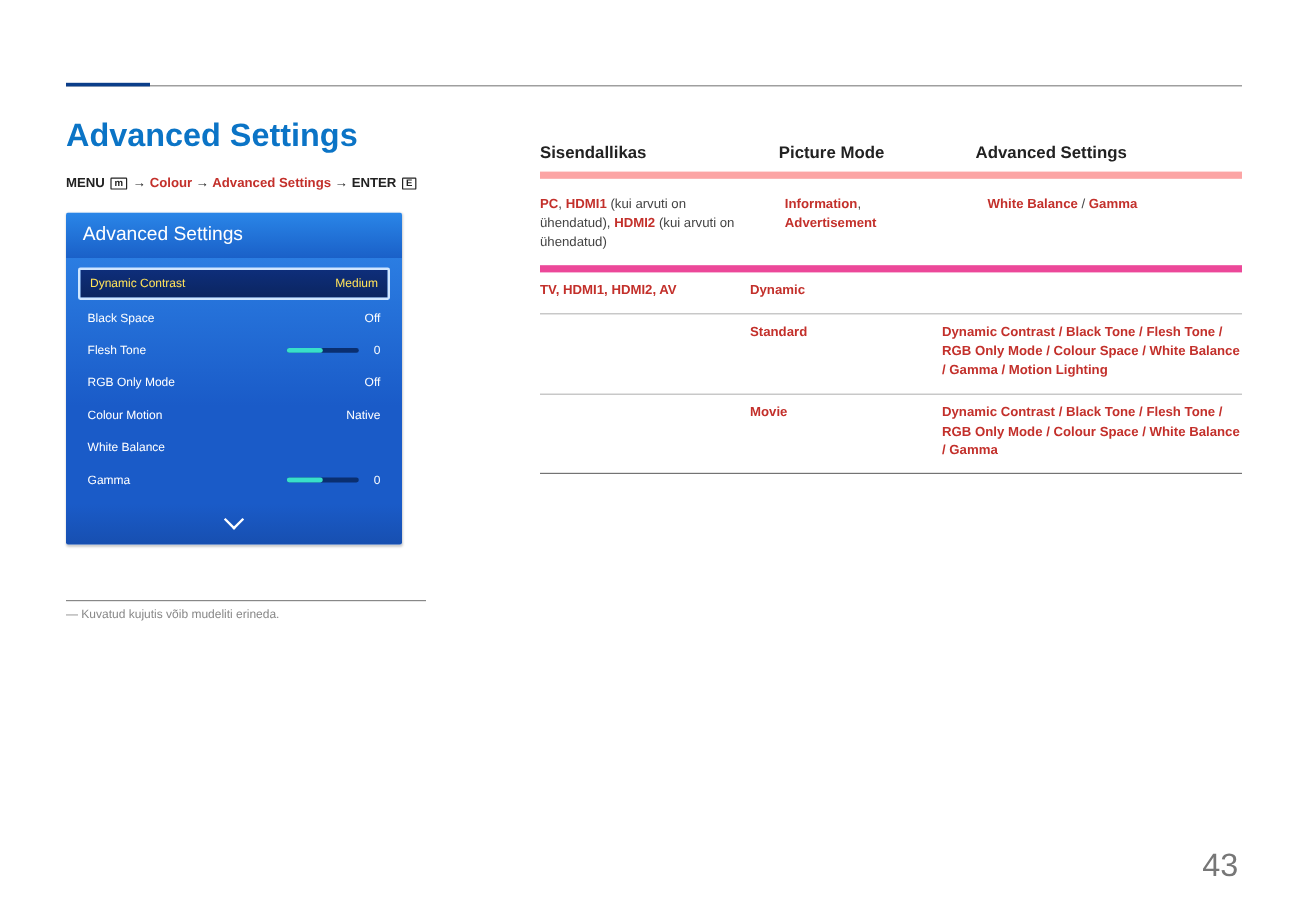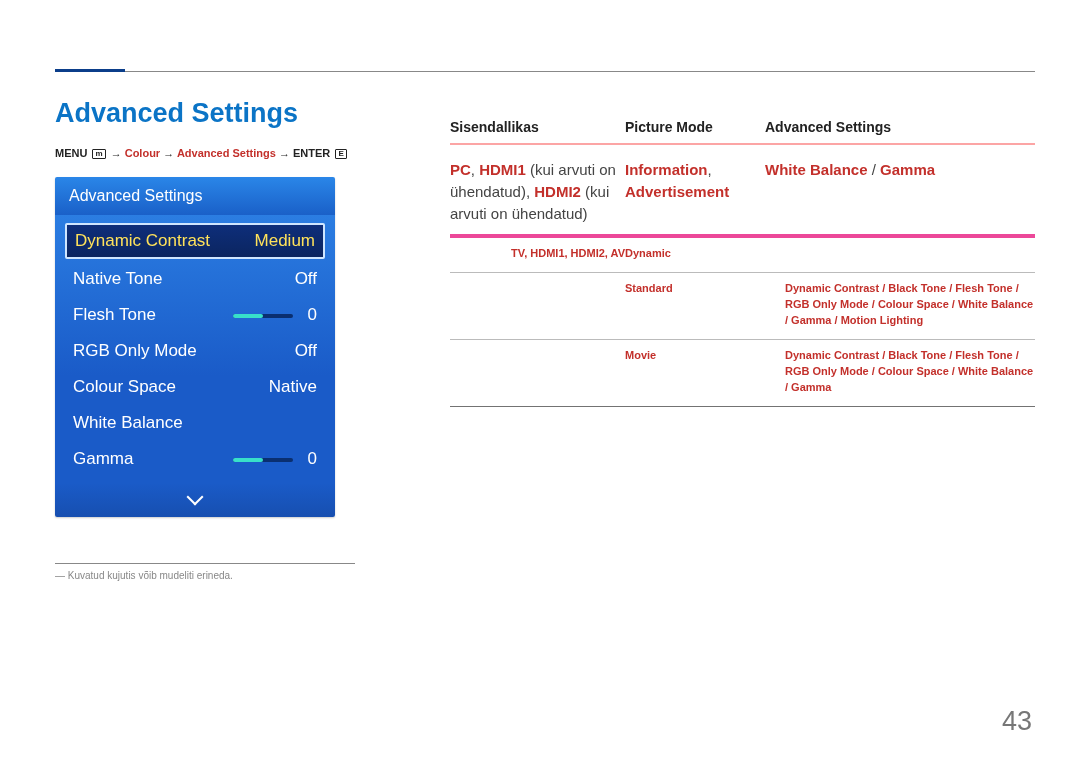--- a/index.html
+++ b/index.html
@@ -75,21 +75,21 @@
   }
   .osd-body {
     background: linear-gradient(#2b7de2, #1a5bc8 60%, #1a5bc8);
     padding: 8px 10px 4px 10px;
   }
   .osd-row {
     display: flex;
     justify-content: space-between;
     align-items: center;
     color: #fff;
-    font-size: 17px;
+    font-size: 10px;
     padding: 6px 8px;
     margin-bottom: 4px;
     border-radius: 2px;
   }
   .osd-row.selected {
     background: linear-gradient(#0e2e7a, #0b2560);
     border: 2px solid #cfe6ff;
     color: #ffe25a;
   }
   .osd-row.selected .label { color: #ffe25a; }
@@ -137,54 +137,56 @@
     color: #888;
     margin-top: 6px;
   }
   
   .right {
     margin-left: 95px;
     width: 595px;
   }
   .cmp-header {
     display: flex;
-    border-bottom: 2px solid #fca5a5;
+    border-bottom: 6px solid #fca5a5;
     padding-bottom: 8px;
     margin-bottom: 6px;
+    gap: 24px;
   }
   .cmp-header div {
     font-weight: 700;
     font-size: 14px;
     color: #222;
   }
   .col-src { width: 175px; }
   .col-pm { width: 140px; }
   .col-adv { flex: 1; }
   .cmp-row {
     display: flex;
-    border-bottom: 4px solid #ec4899;
+    border-bottom: 6px solid #ec4899;
     padding: 8px 0 10px 0;
-    font-size: 15px;
+    font-size: 11px;
     line-height: 1.45;
+    gap: 29px;
   }
   .cmp-row:last-child { border-bottom: 1px solid #bbb; }
   .cmp-row .col-src { width: 175px; padding-right: 8px;}
   .cmp-row .col-pm { width: 140px; padding-right: 8px;}
   .cmp-row .col-adv { flex: 1; }
   .red { color: #c3302b; font-weight: 700; }
   .red-thin { color: #c3302b; }
   .plain { color: #444; }
   .subrow {
     display: flex;
     padding: 8px 0 10px 0;
     border-bottom: 1px solid #bbb;
     font-size: 11px;
     line-height: 1.45;
   }
-  .subrow .col-src { width: 175px; text-align: right; }
+  .subrow .col-src { width: 175px; }
   .subrow .col-pm { width: 160px; padding-right: 8px;}
   .subrow .col-adv { flex: 1; }
   .page-number {
     position: absolute;
     right: 48px;
     bottom: 26px;
     font-size: 27px;
     color: #777;
   }
 </style>
@@ -213,36 +215,36 @@
 
     <div>
       <div class="osd">
         <div class="osd-header">Advanced Settings</div>
         <div class="osd-body">
           <div class="osd-row selected">
             <span class="label">Dynamic Contrast</span>
             <span class="value">Medium</span>
           </div>
           <div class="osd-row">
-            <span class="label">Native Tone</span>
+            <span class="label">Black Space</span>
             <span class="value">Off</span>
           </div>
           <div class="osd-row">
             <span class="label">Flesh Tone</span>
             <span>
               <span class="slider"></span>
               <span class="value">0</span>
             </span>
           </div>
           <div class="osd-row">
             <span class="label">RGB Only Mode</span>
             <span class="value">Off</span>
           </div>
           <div class="osd-row">
-            <span class="label">Colour Space</span>
+            <span class="label">Colour Motion</span>
             <span class="value">Native</span>
           </div>
           <div class="osd-row">
             <span class="label">White Balance</span>
             <span class="value"></span>
           </div>
           <div class="osd-row">
             <span class="label">Gamma</span>
             <span>
               <span class="slider"></span>

